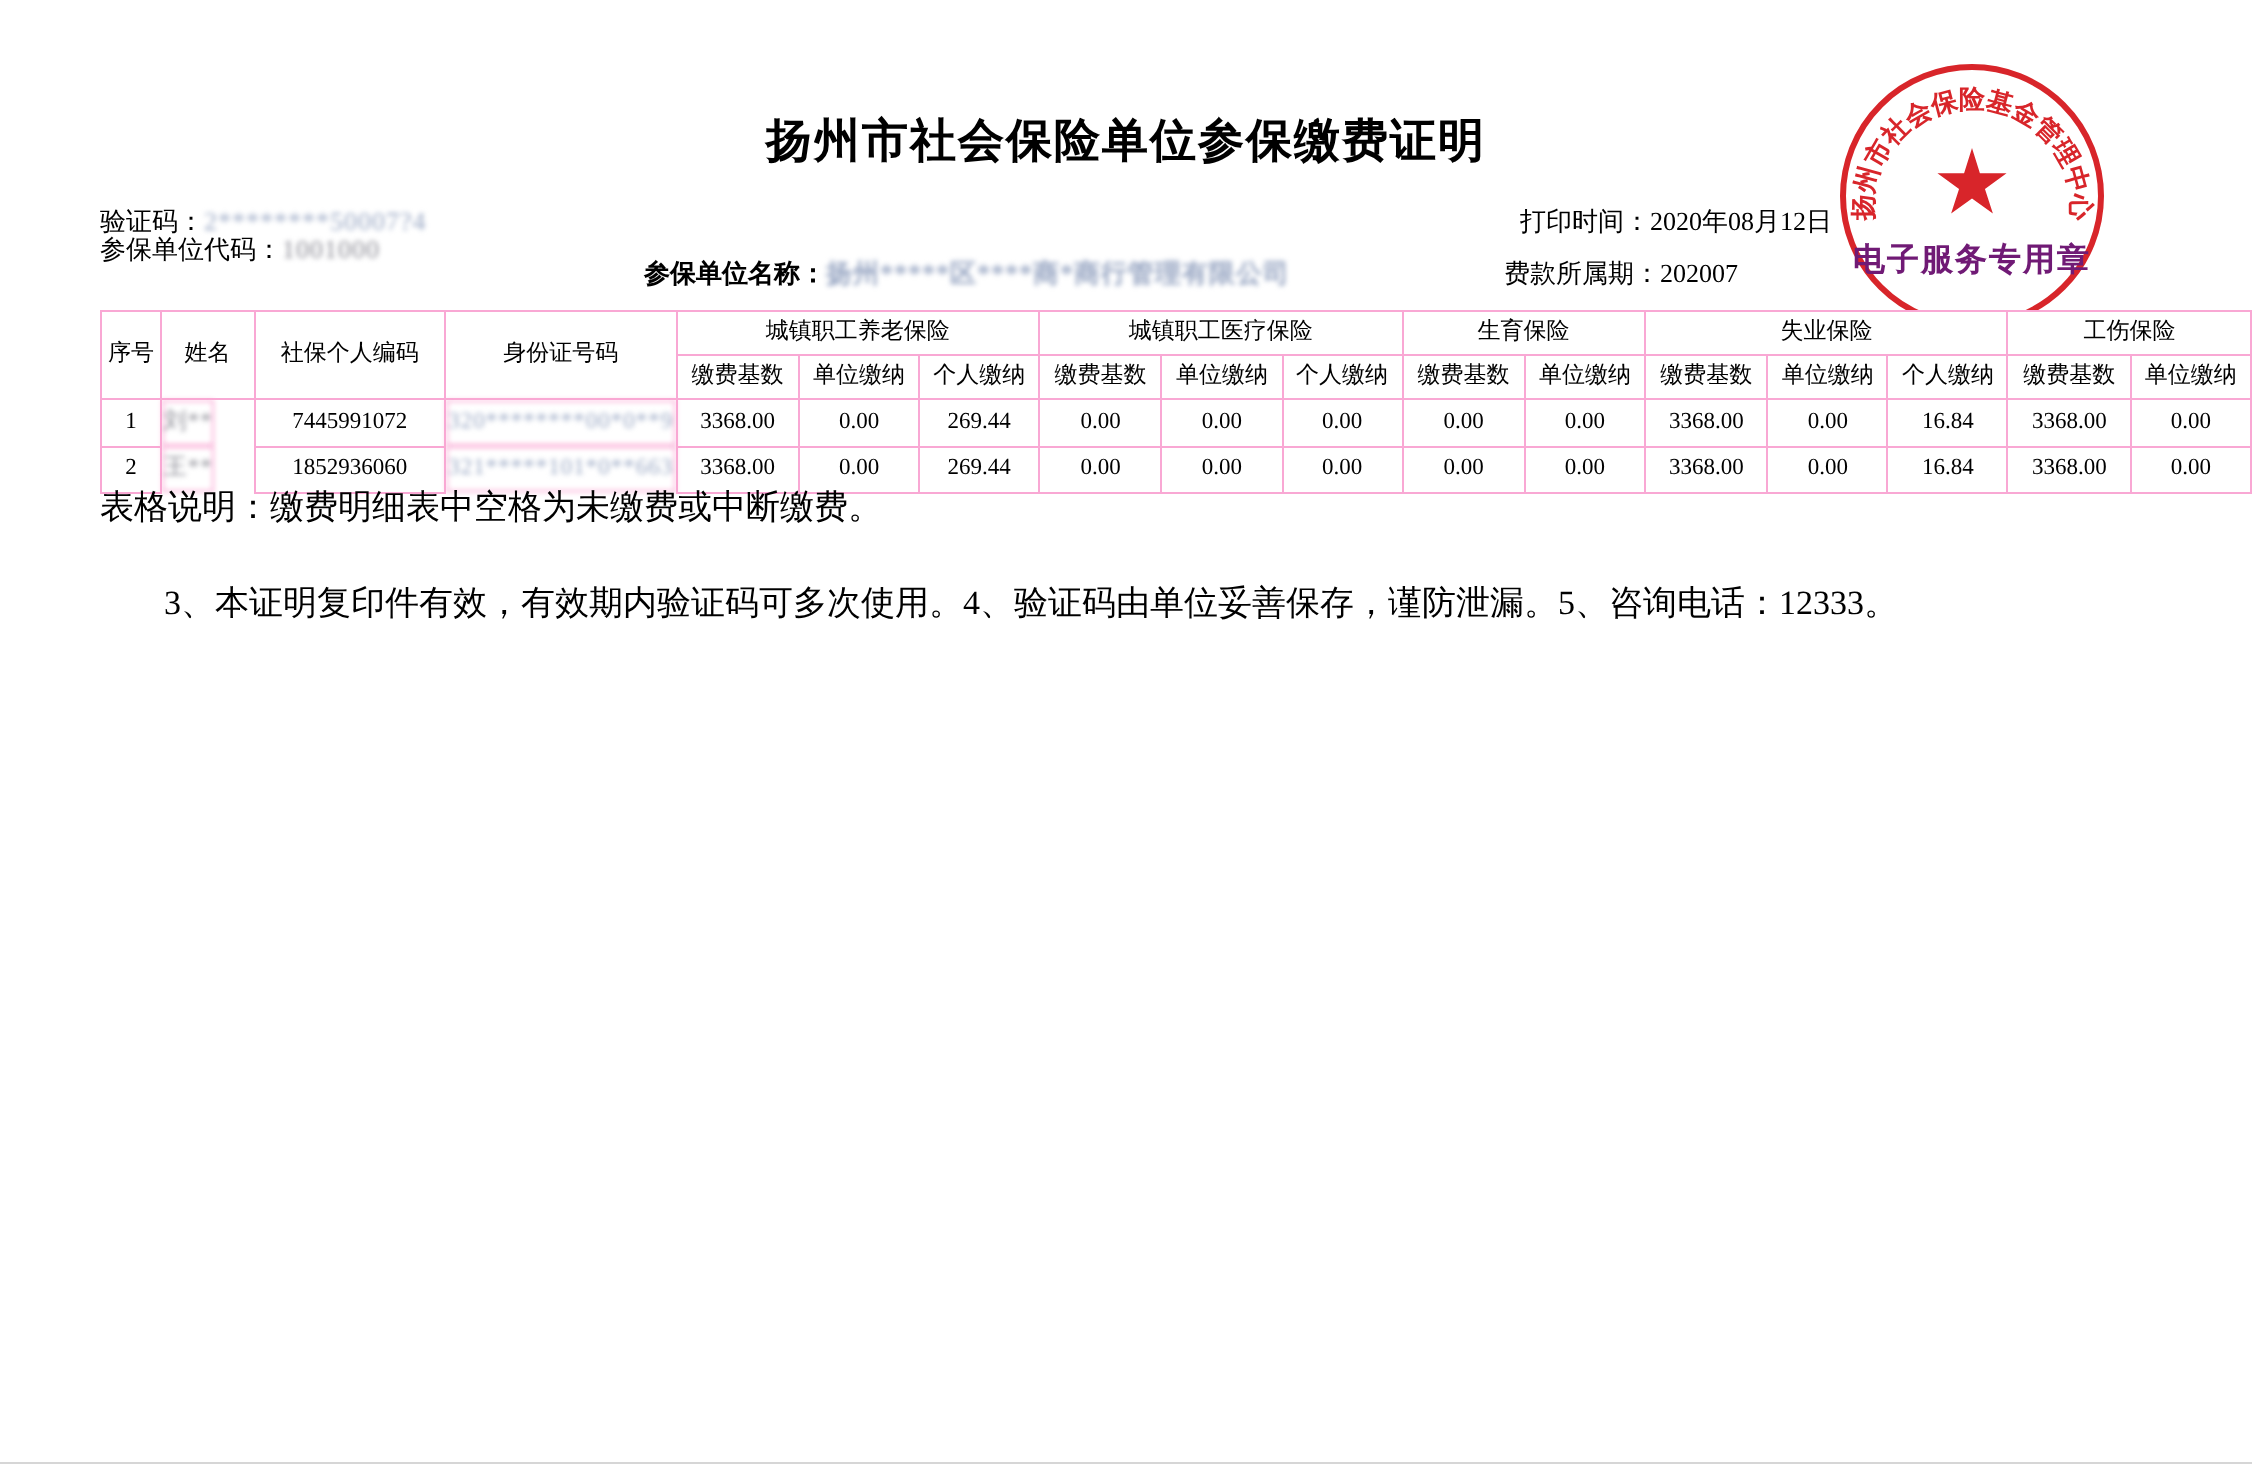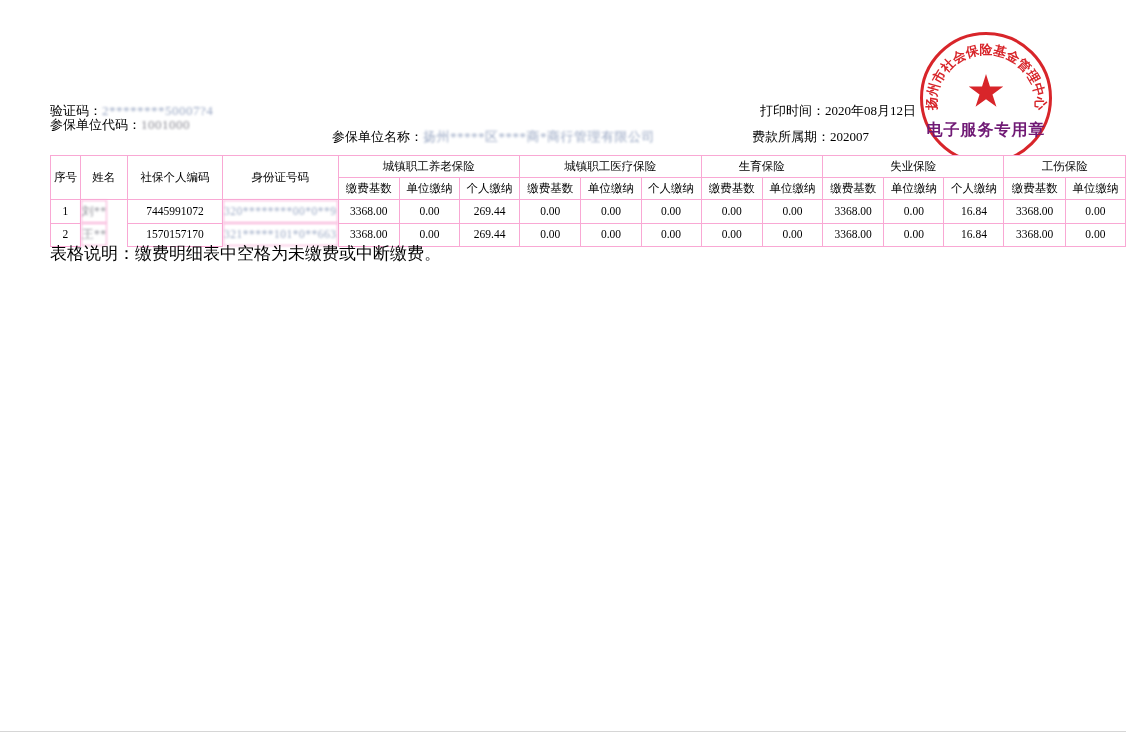--- a/index.html
+++ b/index.html
@@ -85,21 +85,21 @@
   
   .meta {
     position: absolute;
     font-size: 13px;
     font-family: "Liberation Serif", "DejaVu Serif", serif;
     white-space: nowrap;
   }
   .meta.row1-left  { left: 50px;  top: 102px; }
   .meta.row1-right { left: 728px; top: 102px; margin-left: 32px; }
   .meta.row2-left  { left: 50px;  top: 116px; }
-  .meta.row2-mid   { left: 332px; top: 128px; }
+  .meta.row2-mid   { left: 322px; top: 128px; font-weight: bold; }
   .meta.row2-right { left: 752px; top: 128px; }
 
   .redacted {
     display: inline-block;
     color: #b9b9c4;
     filter: blur(1.2px);
     letter-spacing: 0.5px;
   }
   .redacted.blue { color: #9aa8c4; }
   .redacted.dark { color: #8d8d96; }
@@ -153,20 +153,21 @@
     width: 1126px;
     height: 1px;
     background: #d6d6d6;
   }
 </style>
 </head>
 <body>
 
 <div class="page">
 
+  <div class="doc-title">扬州市社会保险单位参保缴费证明</div>
 
   <div class="seal">
     <div class="ring"></div>
     <svg class="arc-text" viewBox="0 0 132 132">
       <defs>
         <path id="arcpath" d="M 16,72 A 50,50 0 1 1 116,72" fill="none"></path>
       </defs>
       <text>
         <textPath href="#arcpath" startOffset="50%" text-anchor="middle">扬州市社会保险基金管理中心</textPath>
       </text>
@@ -237,35 +238,36 @@
         <td>0.00</td>
         <td>3368.00</td>
         <td>0.00</td>
         <td>16.84</td>
         <td>3368.00</td>
         <td>0.00</td>
       </tr>
       <tr>
         <td>2</td>
         <td class="redacted dark">王**</td>
-        <td>1570157170</td>
+        <td>1852936060</td>
         <td class="redacted blue">321*****101*0**663</td>
         <td>3368.00</td>
         <td>0.00</td>
         <td>269.44</td>
         <td>0.00</td>
         <td>0.00</td>
         <td>0.00</td>
         <td>0.00</td>
         <td>0.00</td>
         <td>3368.00</td>
         <td>0.00</td>
         <td>16.84</td>
         <td>3368.00</td>
         <td>0.00</td>
       </tr>
     </tbody>
   </table>
 
   <div class="notes note-form">表格说明：缴费明细表中空格为未缴费或中断缴费。</div>
+  <div class="notes note-verify2">3、本证明复印件有效，有效期内验证码可多次使用。4、验证码由单位妥善保存，谨防泄漏。5、咨询电话：12333。</div>
 
   <div class="sep"></div>
 </div>
 
 </body></html>

